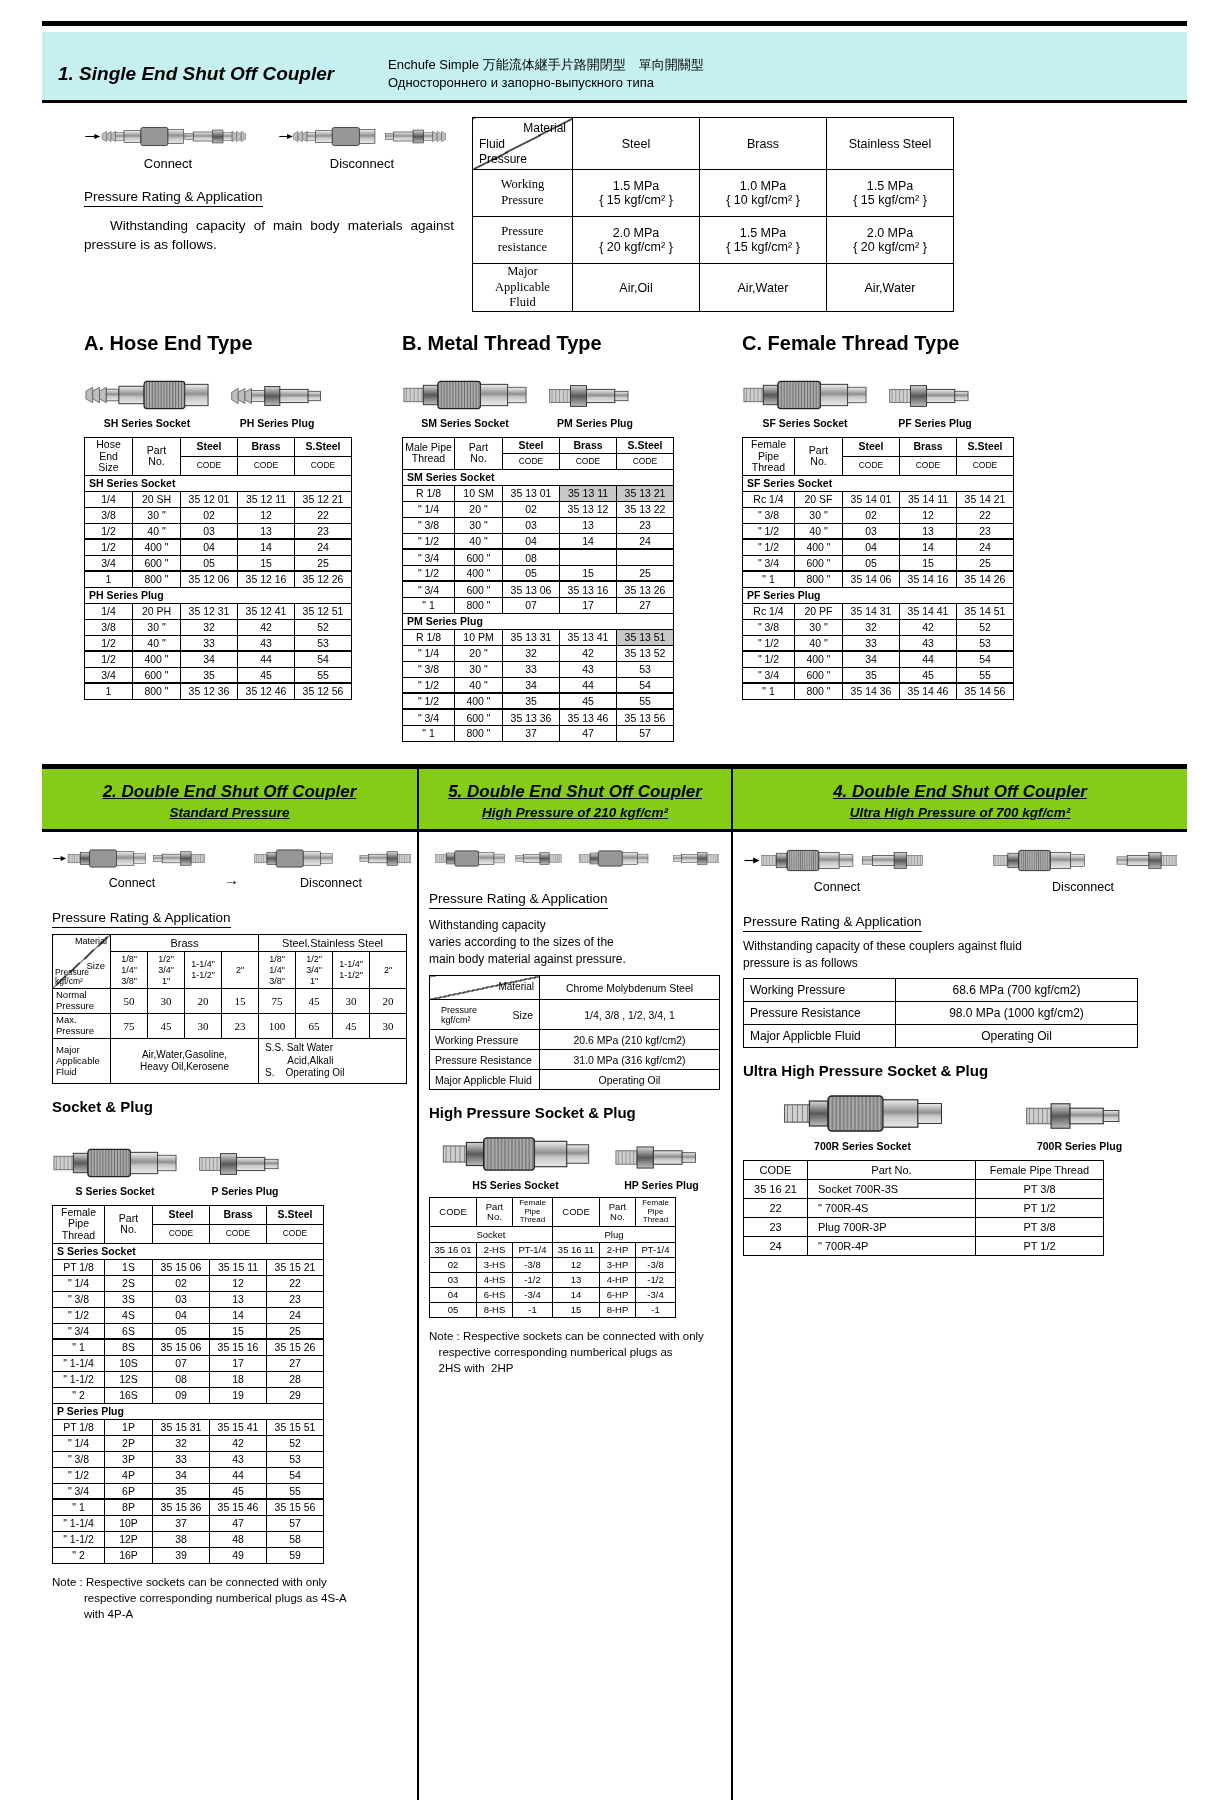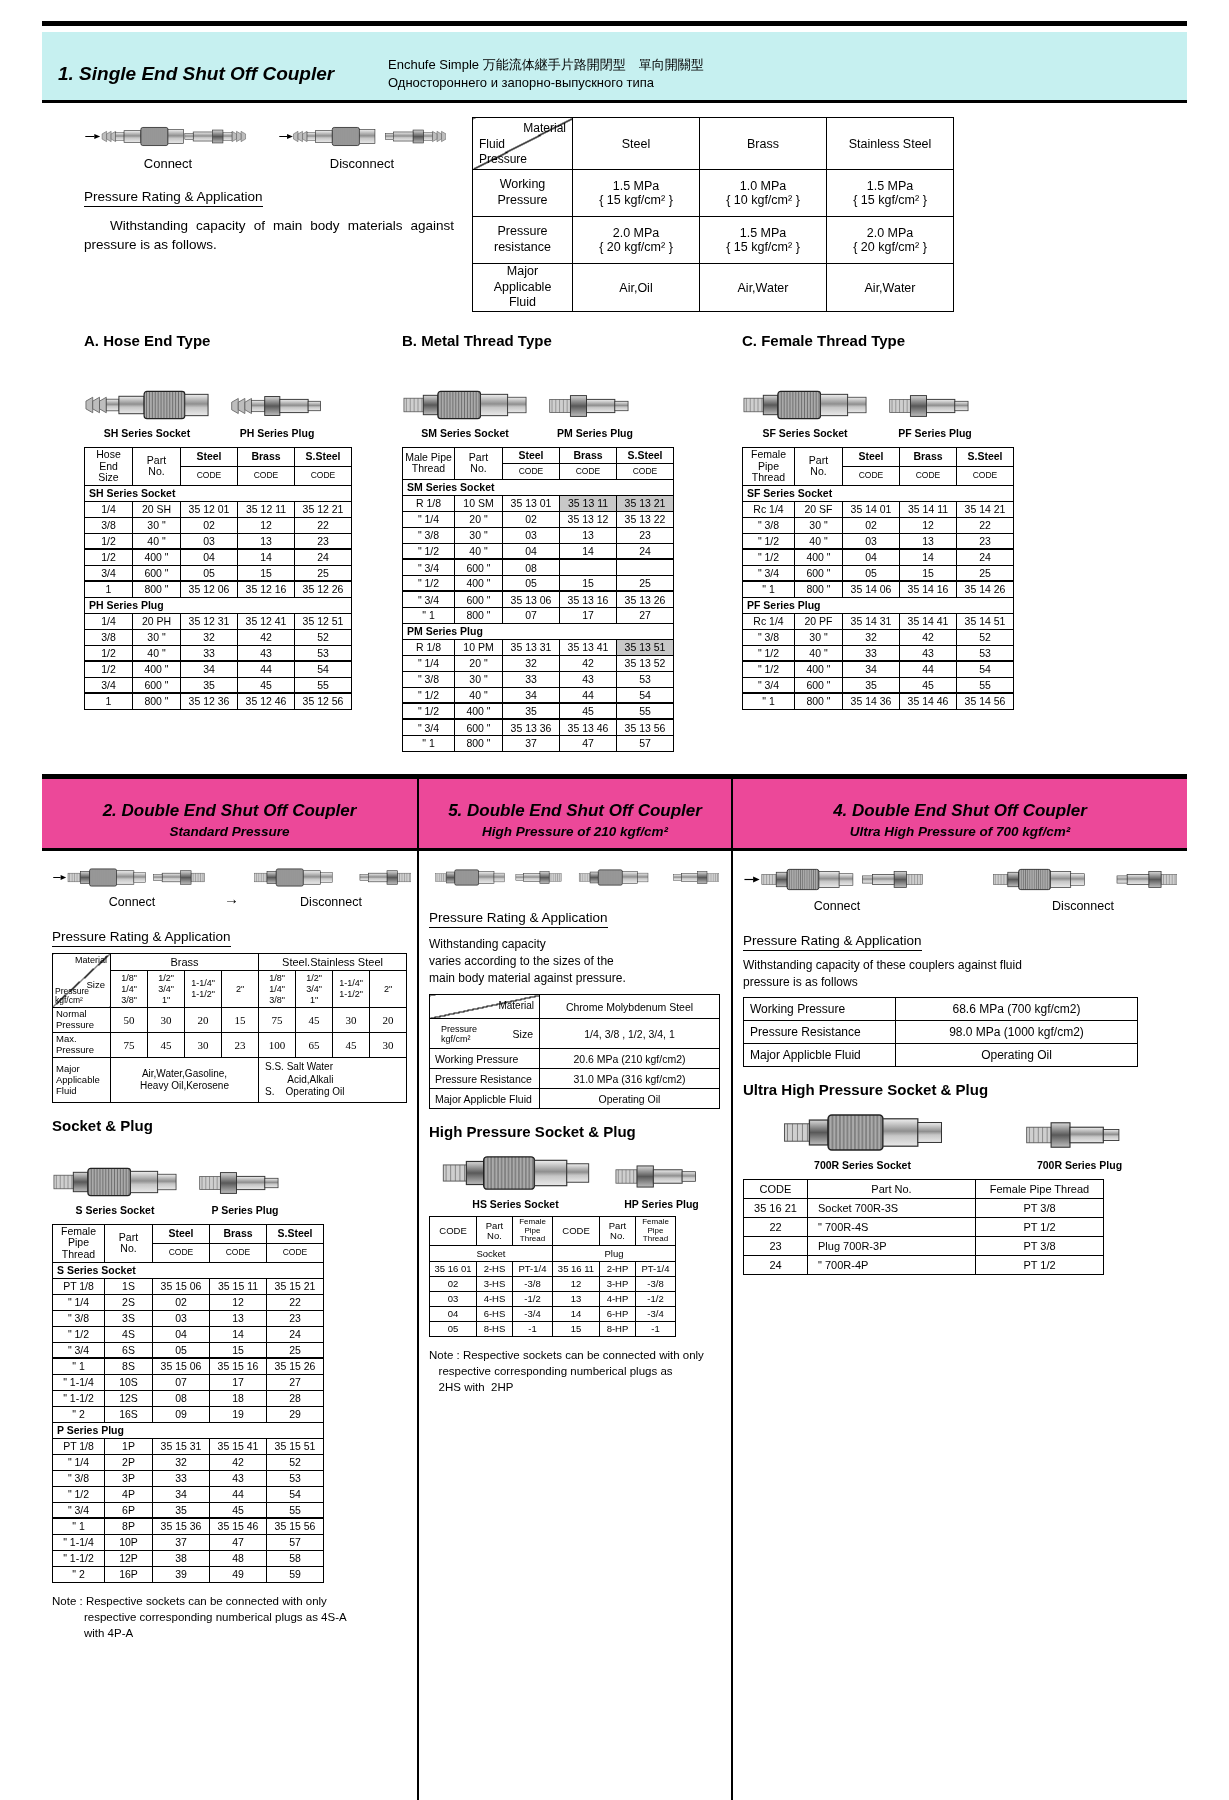--- a/index.html
+++ b/index.html
@@ -54,27 +54,27 @@
   .mt th,.mt td { border:1px solid #000; text-align:center; }
   .mt th { font-weight:normal; }
   .mt col.c0 { width:100px; } .mt col.cd { width:127px; }
   .mt tr.hdr { height:52px; }
   .mt tr.rw { height:47px; }
   .mt tr.rf { height:42px; }
   .mt .corner { position:relative;
     background:linear-gradient(to bottom right, transparent calc(50% - 0.7px), #000 calc(50% - 0.7px), #000 calc(50% + 0.7px), transparent calc(50% + 0.7px)); }
   .mt .corner .ct { position:absolute; top:3px; right:6px; font-size:12px; }
   .mt .corner .cb { position:absolute; bottom:3px; left:6px; font-size:12px; text-align:left; line-height:1.2; }
-  .mt .rl { line-height:1.25; }
+  .mt .rl { line-height:1.25;font-family:Liberation Serif, serif; }
 
   
   .s1r2 { display:flex; gap:34px; padding-left:40px; margin-top:20px; }
   .typecol {}
   .tc-a { width:284px; } .tc-b { width:306px; } .tc-c { width:306px; }
-  .ttitle { font-size:15px; font-weight:bold; margin-bottom:16px; }
+  .ttitle { font-size:20px; font-weight:bold; margin-bottom:0; }
   .imgrow { display:flex; align-items:flex-end; gap:18px; min-height:74px; margin-bottom:8px; }
   .pimg { text-align:center; }
   .ph-lg { width:126px; height:36px; display:block; margin:0 auto; }
   .ph-sm { width:98px; height:34px; display:block; margin:0 auto; }
   .pcap { font-size:10.5px; font-weight:bold; margin-top:4px; }
 
   
   .st { font-size:10.5px; }
   .st th,.st td { border:1px solid #000; text-align:center; padding:1px 2px; height:16px; }
   .st thead th { font-weight:normal; line-height:1.1; }
@@ -85,21 +85,21 @@
   .st tr.grp td { border-top:2px solid #000; }
   .st col.k1 { width:52px; } .st col.k2 { width:48px; } .st col.k3 { width:57px; }
 
   
   .bottom { display:flex; border-top:5px solid #000; margin-top:12px; min-height:1056px; }
   .bcol { }
   .bcol + .bcol { border-left:2px solid #000; }
   .bcol2 { width:375px; }
   .bcol3 { width:314px; }
   .bcol4 { width:456px; }
-  .bhead { background:#ec4899; border-bottom:3px solid #000; text-align:center; padding:22px 4px 9px; }
+  .bhead { background:#84cc16; border-bottom:3px solid #000; text-align:center; padding:13px 4px 9px;text-decoration:underline; }
   .bhead .t { font-size:17px; font-weight:bold; font-style:italic; }
   .bhead .s { font-size:13.5px; font-weight:bold; font-style:italic; margin-top:3px; }
   .bbody { padding:10px 10px 0 10px; }
 
   .cd-row { display:flex; align-items:flex-end; gap:10px; margin:4px 0 2px; }
   .cd-fig { text-align:center; }
   .cd-svg { width:160px; height:25px; display:block; }
   .cd-cap { font-size:12.5px; margin-top:5px; }
   .cd-arrow { font-size:15px; margin:0 2px 2px; }
 

